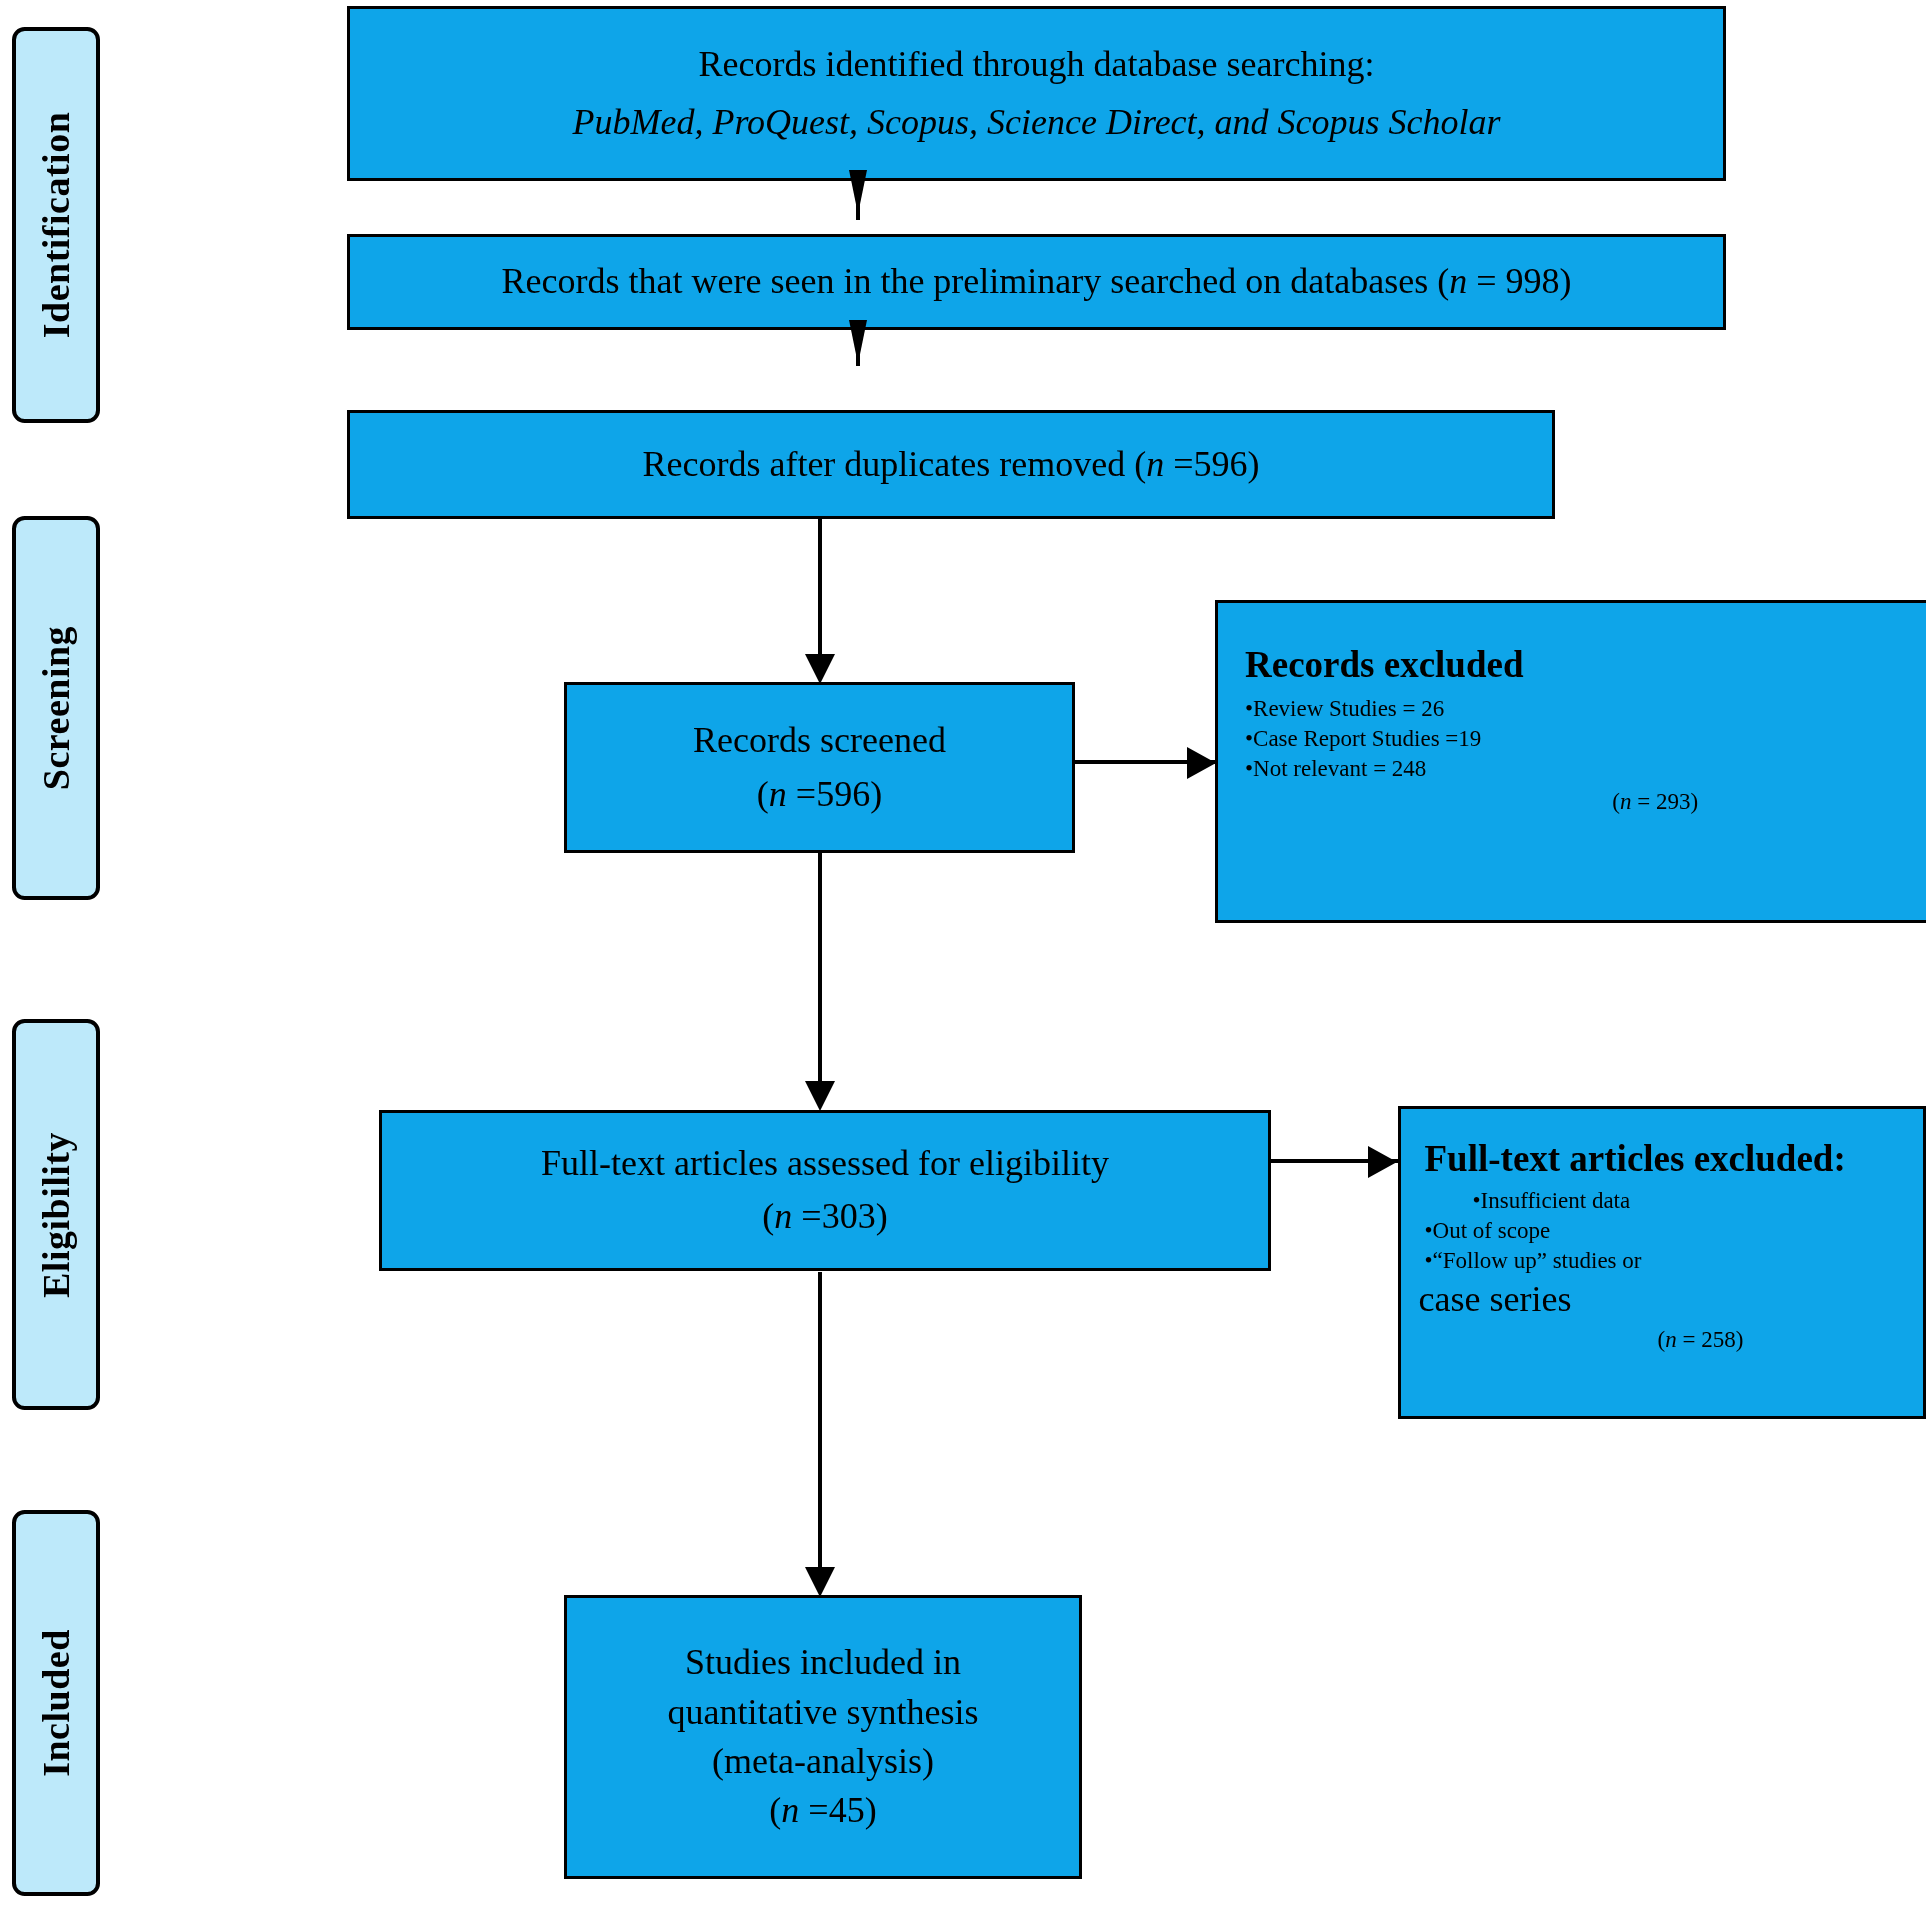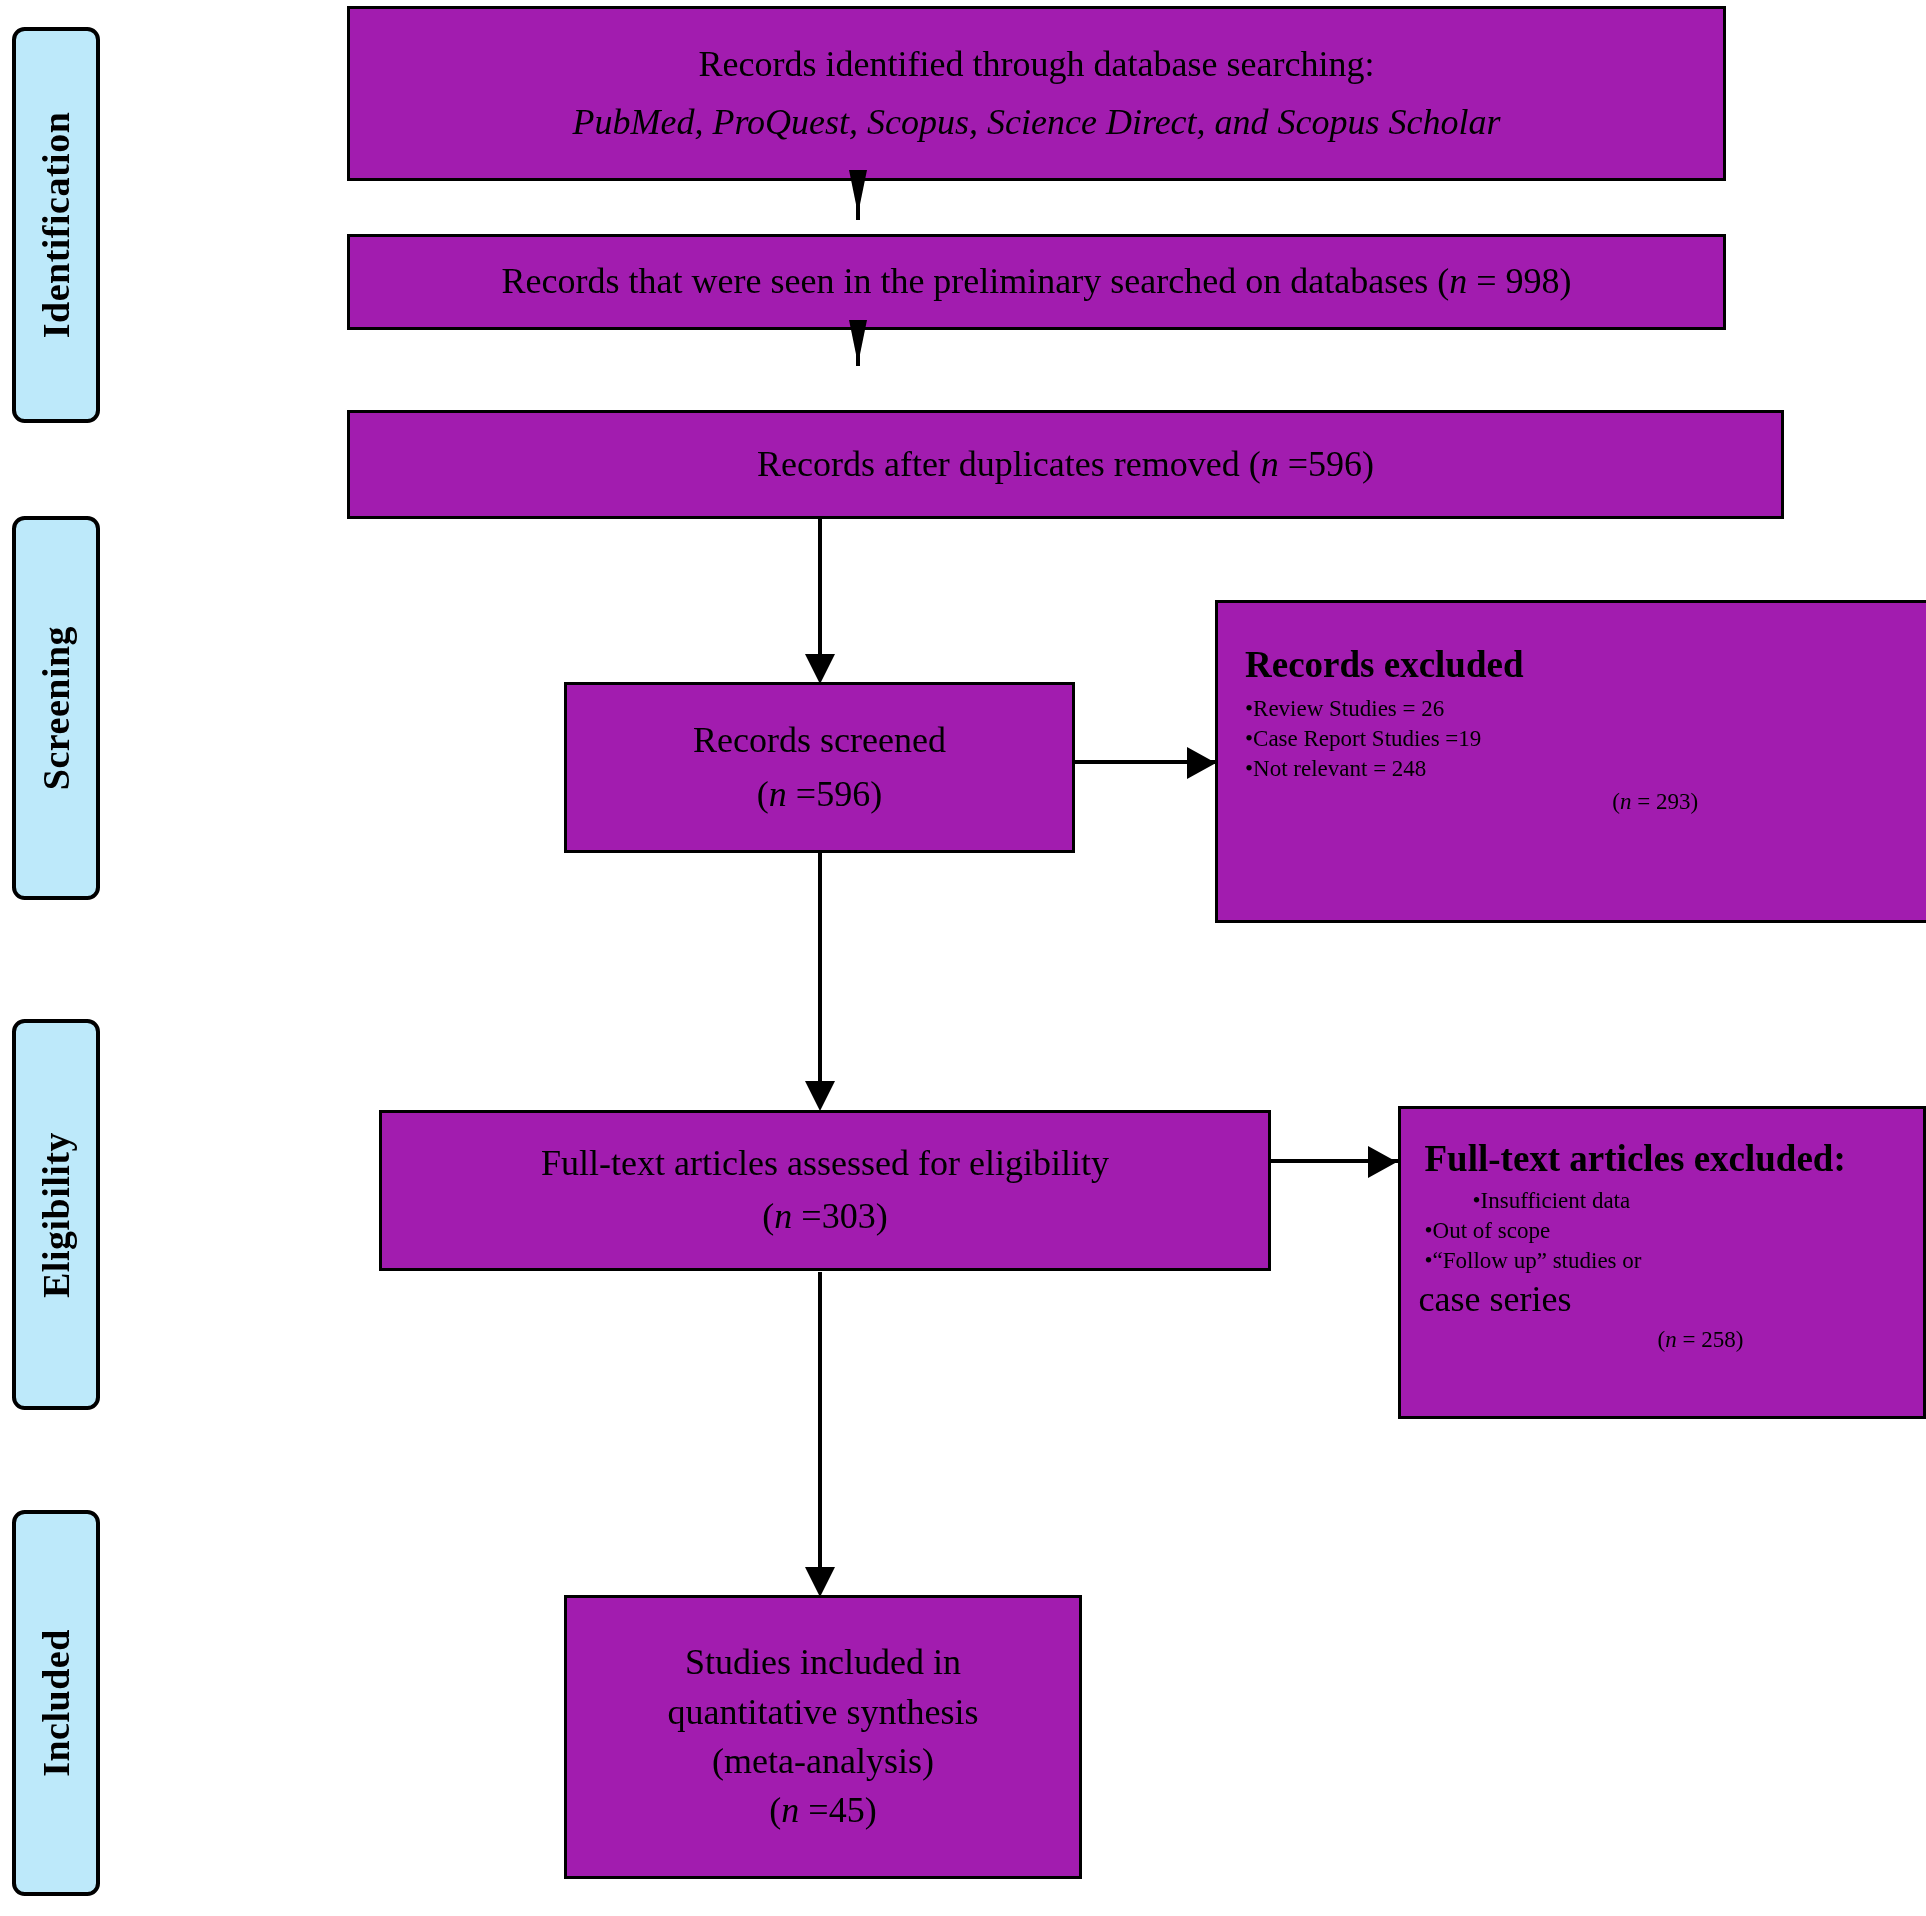--- a/index.html
+++ b/index.html
@@ -24,21 +24,21 @@
     white-space:nowrap;
     font-weight:bold;
     font-size:38px;
     letter-spacing:0.5px;
     line-height:1;
   }
 
   
   .flow-box{
     position:absolute;
-    background:#a21caf;
+    background:#0ea5e9;
     border:3.9px solid #000000;
     box-sizing:border-box;
     display:flex;flex-direction:column;
     align-items:center;justify-content:center;
     text-align:center;
   }
   .flow-box.left-align{
     align-items:flex-start;
     text-align:left;
   }
@@ -101,21 +101,21 @@
 
   <div class="flow-box" style="left:347px;top:234px;width:1379px;height:96px;">
     <div class="line">
       <span>Records that were seen in the preliminary searched on databases (</span><i>n</i><span> = 998)</span>
     </div>
   </div>
 
   <div class="vline" style="left:856px;top:329px;height:37px;"></div>
   <div class="arrow-down slim" style="left:849px;top:320px;"></div>
 
-  <div class="flow-box" style="left:347px;top:410px;width:1437px;height:109px;">
+  <div class="flow-box" style="left:347px;top:410px;width:1208px;height:109px;">
     <div class="line">
       <span>Records after duplicates removed (</span><i>n</i><span> =596)</span>
     </div>
   </div>
 
   <div class="vline" style="left:818px;top:518px;height:139px;"></div>
   <div class="arrow-down" style="left:805px;top:654px;"></div>
 
   <div class="flow-box" style="left:564px;top:682px;width:511px;height:171px;">
     <div class="line">Records screened</div>

